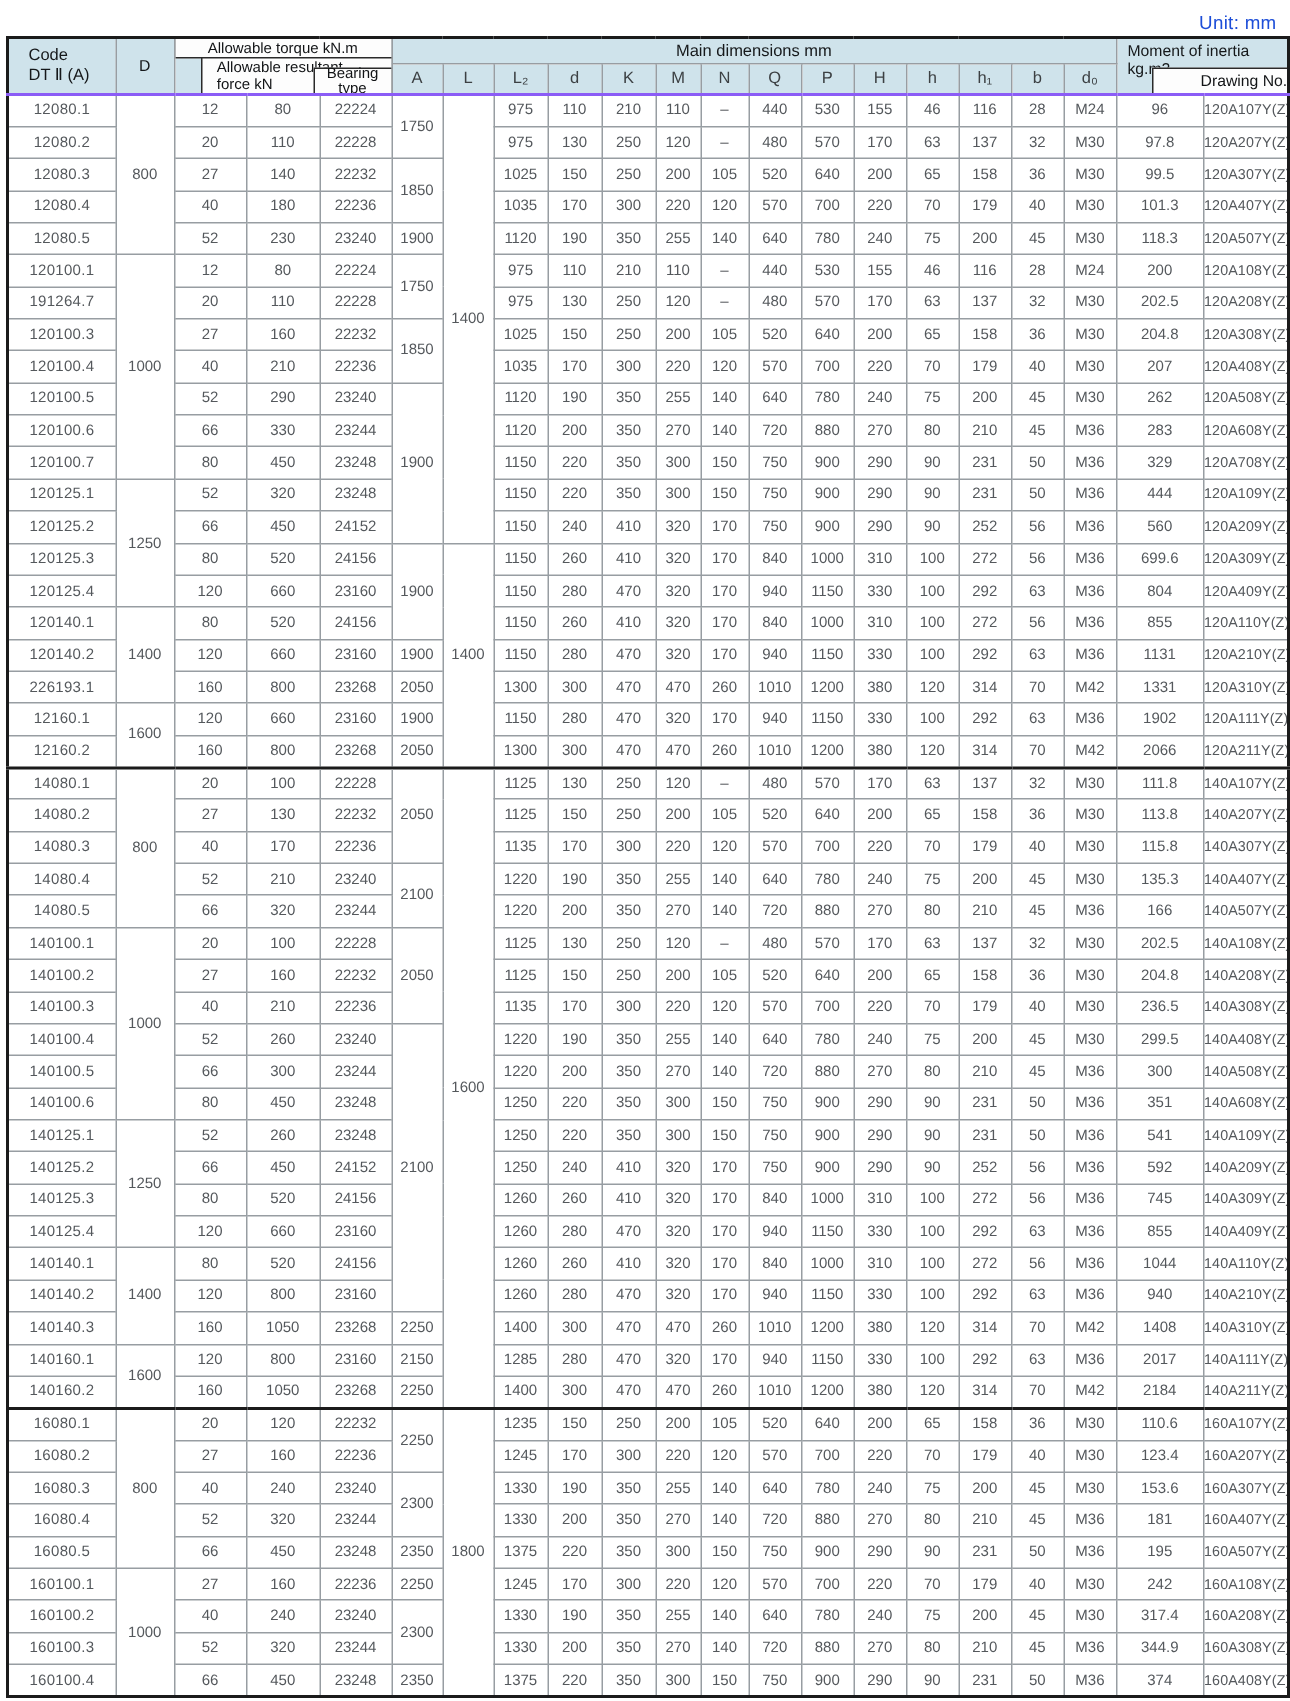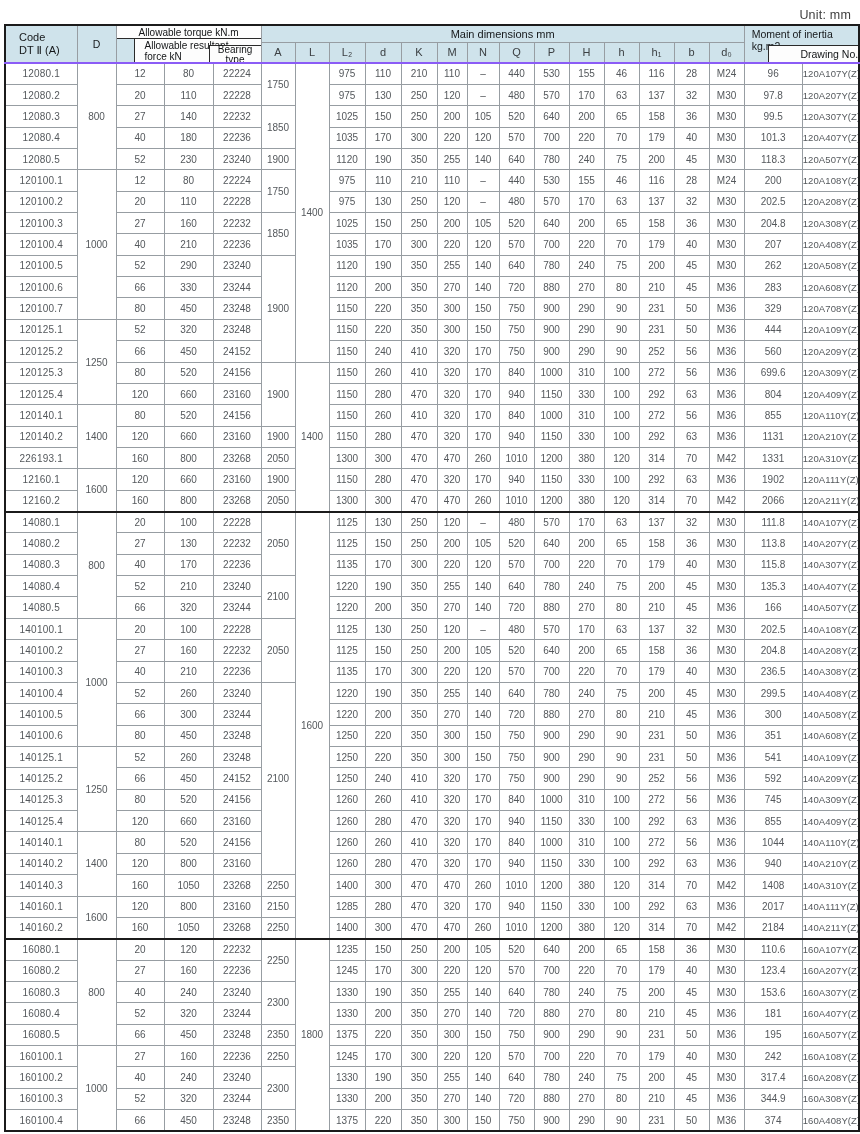--- a/index.html
+++ b/index.html
@@ -3,21 +3,21 @@
 <meta charset="utf-8">
 <style>
   html,body{margin:0;padding:0;background:#ffffff;}
   body{
     width:860px;height:1134px;position:relative;overflow:hidden;
     font-family:"Liberation Sans","DejaVu Sans",sans-serif;
     -webkit-font-smoothing:antialiased;
   }
   .unit-note{
     position:absolute;top:8px;right:9px;
-    font-size:12.5px;color:#404040;letter-spacing:0.2px;text-align:center;
+    font-size:12.5px;color:#1d4ed8;letter-spacing:0.2px;text-align:center;
   }
   .table-wrap{position:absolute;left:4px;top:24px;width:848px;}
   table.spec{
     border-collapse:collapse;table-layout:fixed;width:848px;
     border:2px solid #1b1b1b;
   }
   th,td{
     border:1px solid #979da2;
     padding:0;margin:0;
     text-align:center;vertical-align:middle;
@@ -249,21 +249,21 @@
           <td>530</td>
           <td>155</td>
           <td>46</td>
           <td>116</td>
           <td>28</td>
           <td>M24</td>
           <td>200</td>
           <td class="drawing-cell">120A108Y(Z)</td>
         </tr>
         <tr>
-          <td class="code-cell">120100.2</td>
+          <td class="code-cell">191264.7</td>
           <td>20</td>
           <td>110</td>
           <td>22228</td>
           <td>975</td>
           <td>130</td>
           <td>250</td>
           <td>120</td>
           <td>–</td>
           <td>480</td>
           <td>570</td>

